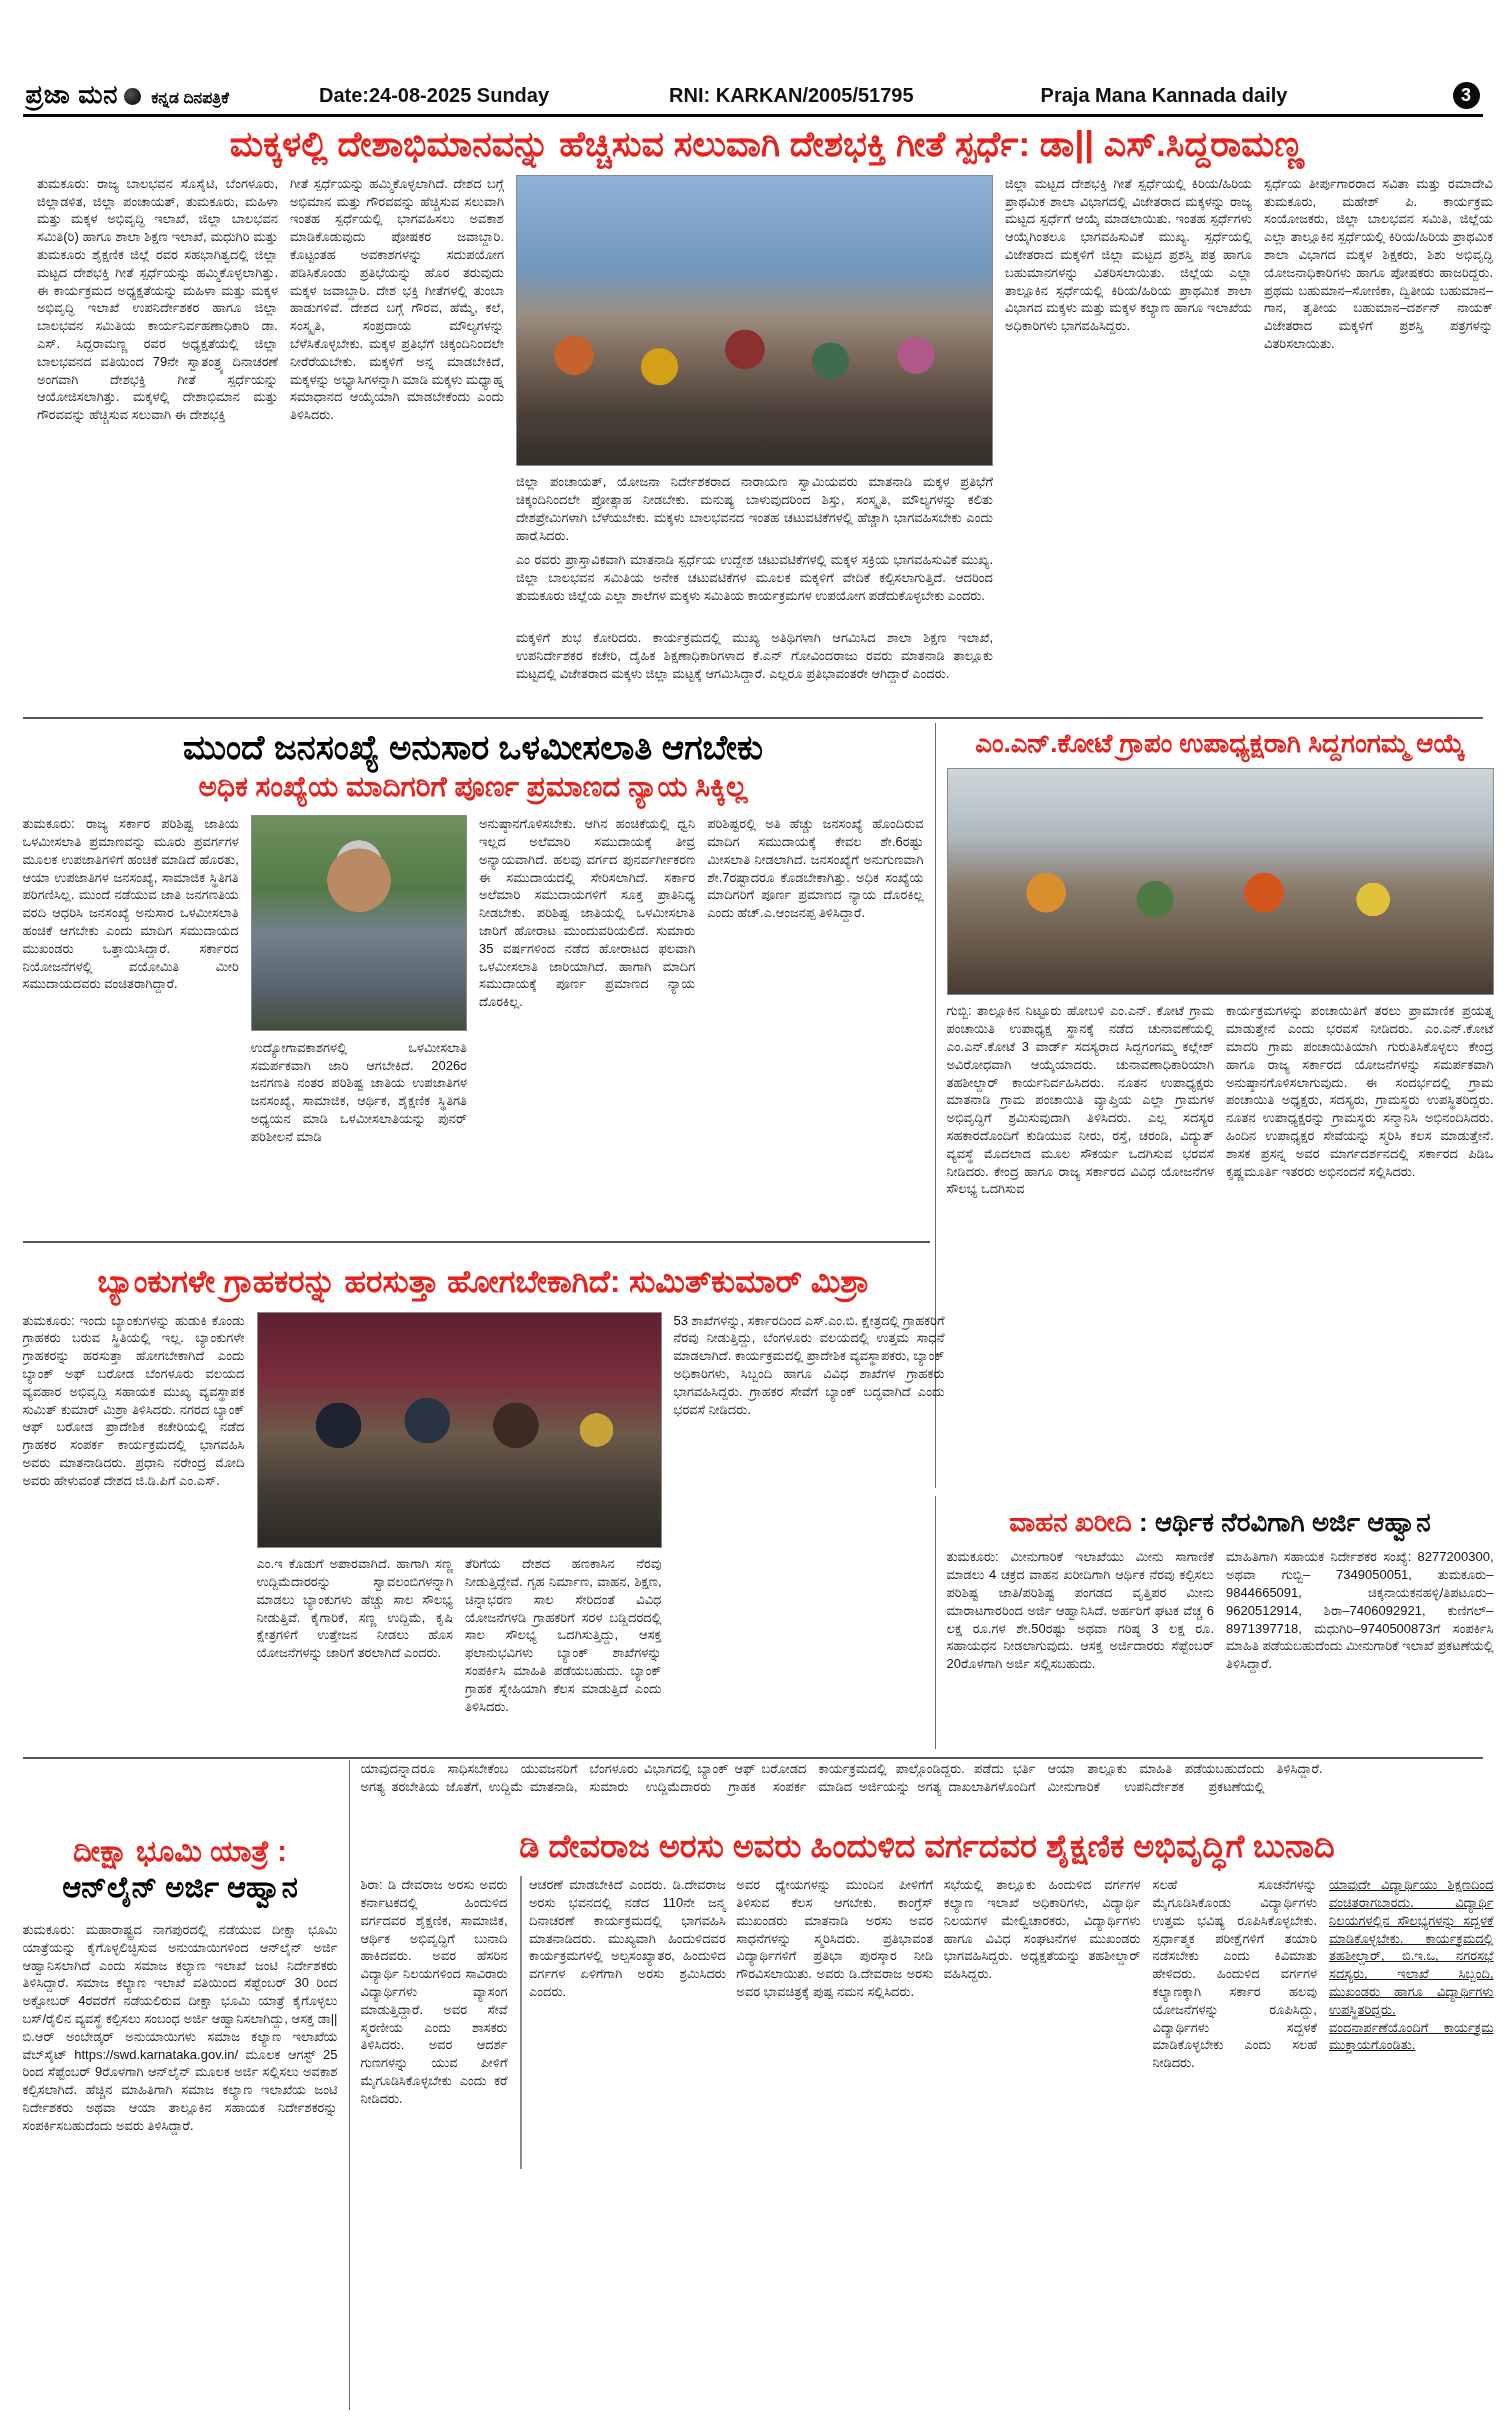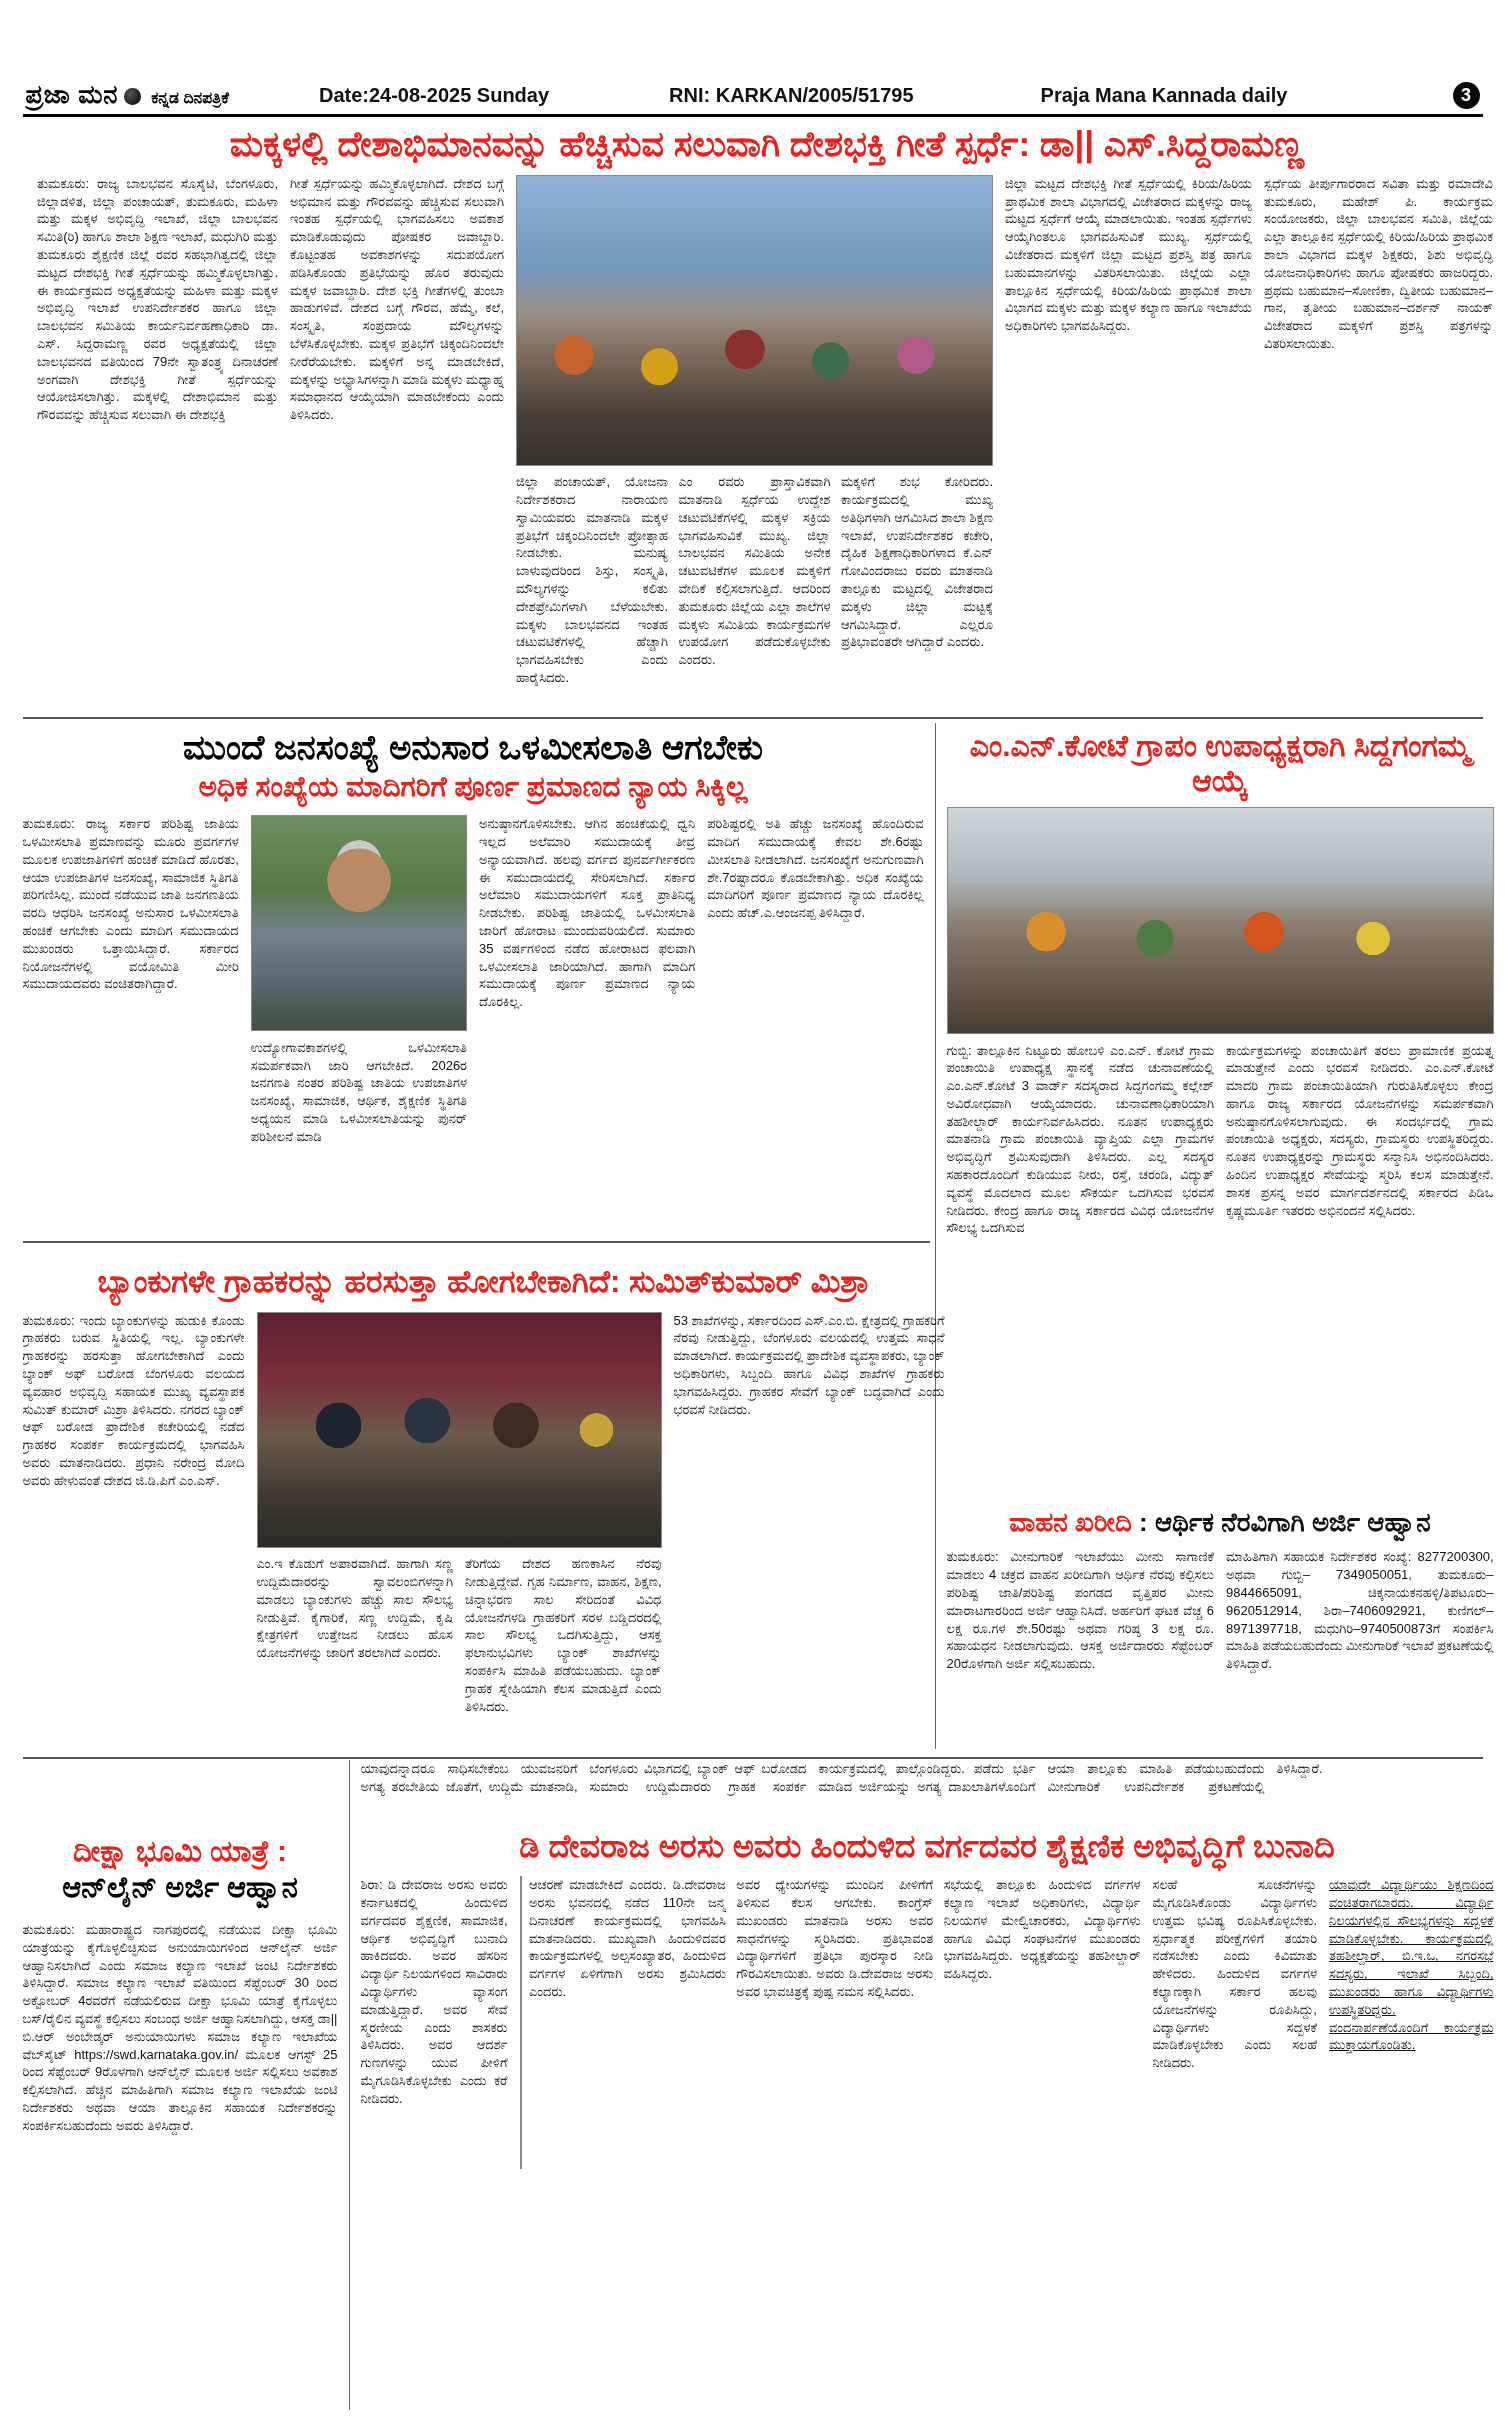--- a/index.html
+++ b/index.html
@@ -36,37 +36,37 @@
   .a1-c5{flex:0 0 247px;}
   .a1-c6{flex:0 0 229px;}
   .photo1{height:289px;border:0.7px solid #888;
     background:
       radial-gradient(circle at 12% 62%, #c5622d 0 19.5px, transparent 20px),
       radial-gradient(circle at 30% 66%, #d4a017 0 18px, transparent 19px),
       radial-gradient(circle at 48% 60%, #8c2f2f 0 19.5px, transparent 20px),
       radial-gradient(circle at 66% 64%, #3f6b4f 0 18px, transparent 19px),
       radial-gradient(circle at 84% 62%, #b05a8a 0 18px, transparent 19px),
       linear-gradient(180deg,#8fb3d6 0%,#7398bd 32%,#9b8e82 48%,#7d6a5c 62%,#4a4038 82%,#35302b 100%);}
-  .a1-midcols{display:flex;gap:10.5px;height:223px;}
+  .a1-midcols{display:flex;gap:10.5px;height:223px;flex-direction:column;}
   .a1-midcols .col{flex:1 1 0;}
 
   
   .a2{position:absolute;top:723px;left:22.5px;width:901px;}
   .a2 .hl-black{font-size:34px;margin:4.5px 0 4.5px 0;}
   .a2 .hl-red{font-size:28px;margin:0 0 12px 0;}
   .a2-body{height:381px;}
   .a2 .col{flex:1 1 0;}
   .photo2{height:214px;margin-bottom:7.5px;border:0.7px solid #888;
     background:
       radial-gradient(circle at 50% 30%, #b98a63 0 31.5px, transparent 32px),
       radial-gradient(circle at 50% 22%, #c9c9c9 0 22.5px, transparent 23px),
       linear-gradient(180deg,#6f8f5f 0%,#557a48 34%,#74818c 55%,#5a6670 78%,#43503e 100%);}
 
   .a3{position:absolute;top:723px;left:935px;width:547px;border-left:1.5px solid #666;padding-left:10.5px;}
-  .a3 .hl-red{font-size:30px;margin:6px 0 9px 0;}
+  .a3 .hl-red{font-size:26px;margin:6px 0 9px 0;}
   .photo3{height:225px;border:0.7px solid #888;margin-bottom:7.5px;
     background:
       radial-gradient(circle at 18% 55%, #d98f2b 0 19.5px, transparent 20px),
       radial-gradient(circle at 38% 58%, #4f7a43 0 18px, transparent 19px),
       radial-gradient(circle at 58% 55%, #d4561e 0 19.5px, transparent 20px),
       radial-gradient(circle at 78% 58%, #e0c13a 0 16.5px, transparent 17px),
       linear-gradient(180deg,#cfd6da 0%,#aeb9bf 30%,#8a7d6d 52%,#6b5c4e 76%,#473c31 100%);}
   .a3-body{height:486px;justify-content:flex-end;}
   .a3 .col{flex:1 1 0;}
 

